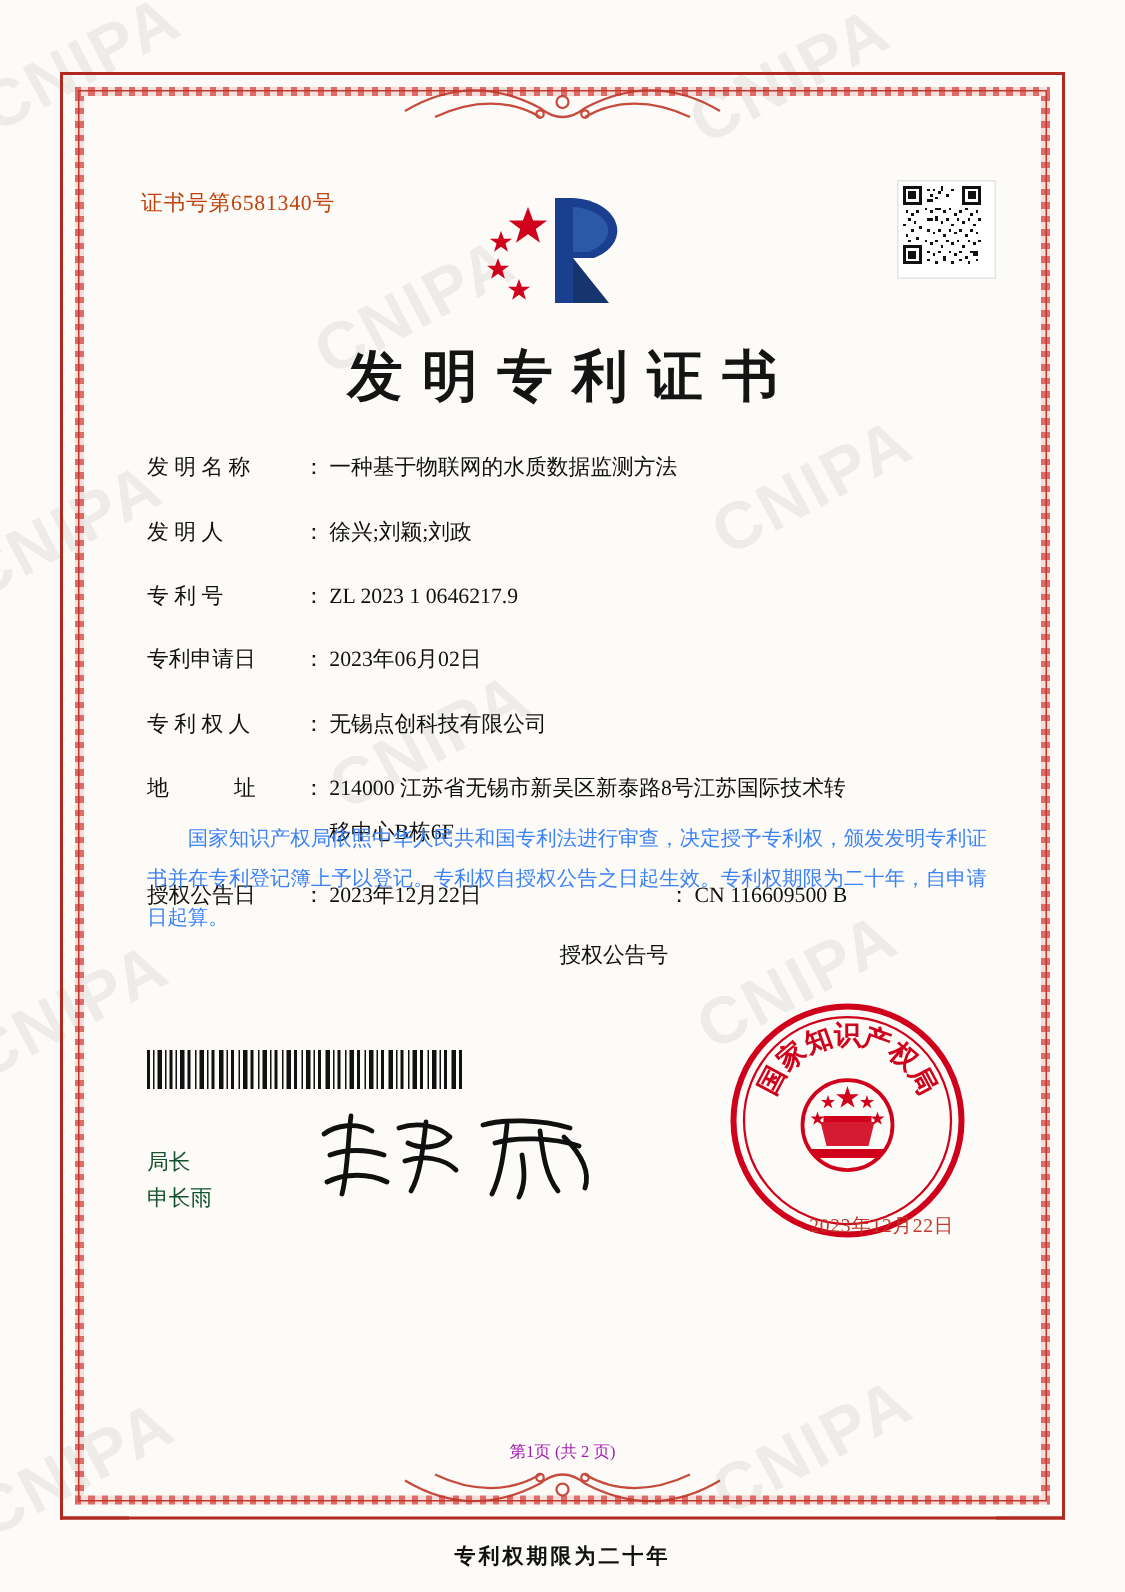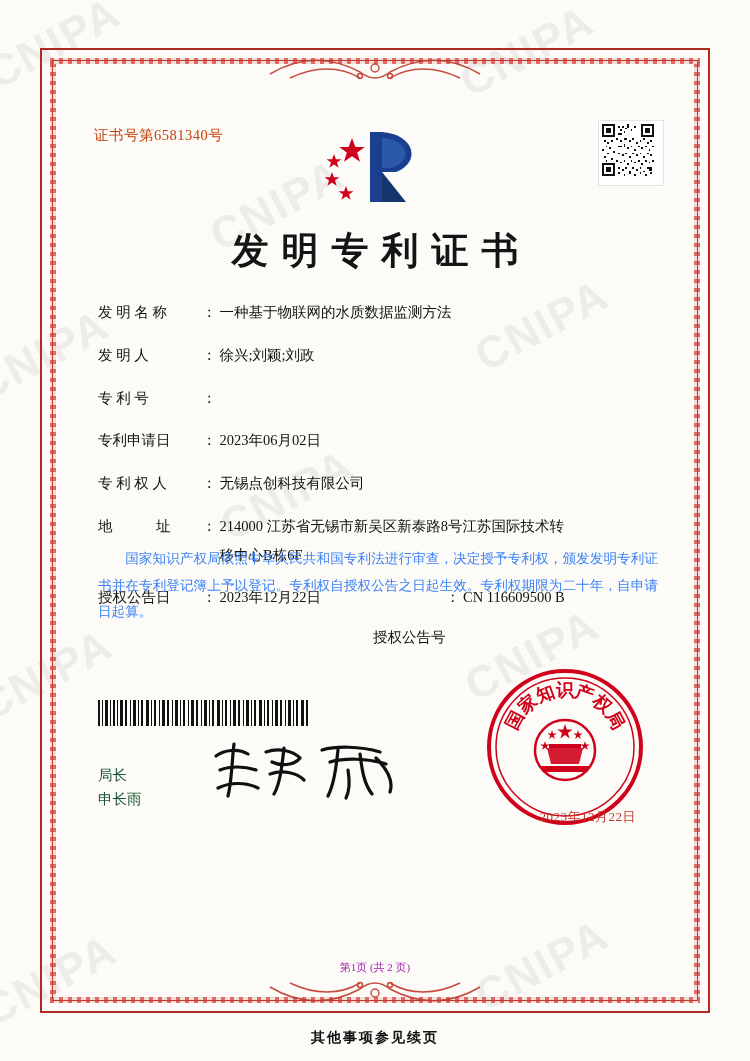--- a/index.html
+++ b/index.html
@@ -420,20 +420,21 @@
 
       <div class="row">
         <span class="lbl spread">发 明 人</span>
         <span class="colon">：</span>
         <span class="val">徐兴;刘颖;刘政</span>
       </div>
 
       <div class="row">
         <span class="lbl spread">专 利 号</span>
         <span class="colon">：</span>
+        <span class="val">ZL 2023 1 0646217.9</span>
       </div>
 
       <div class="row">
         <span class="lbl">专利申请日</span>
         <span class="colon">：</span>
         <span class="val">2023年06月02日</span>
       </div>
 
       <div class="row">
         <span class="lbl spread">专 利 权 人</span>
@@ -576,15 +577,15 @@
     </svg>
 
     <div id="sig-block">
       <div>局长</div>
       <div>申长雨</div>
     </div>
 
     <div id="page-num">第1页 (共 2 页)</div>
   </div>
 
-  <div id="footnote" style="position:absolute; left:0; right:0; bottom:14px;">其他事项参见续页</div>
+  <div id="footnote" style="position:absolute; left:0; right:0; bottom:14px;">专利权期限为二十年</div>
 
 </div>
 
 </body></html>

